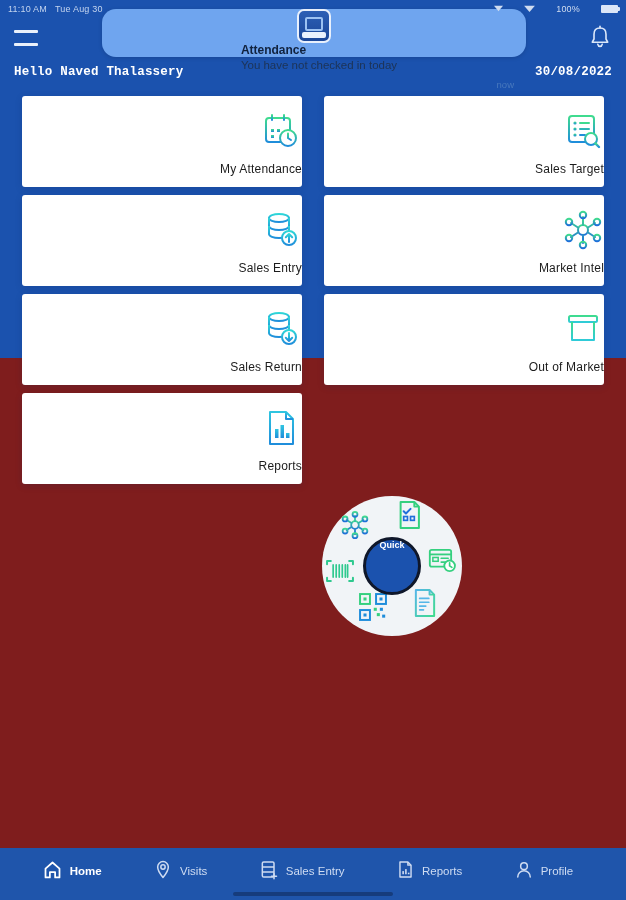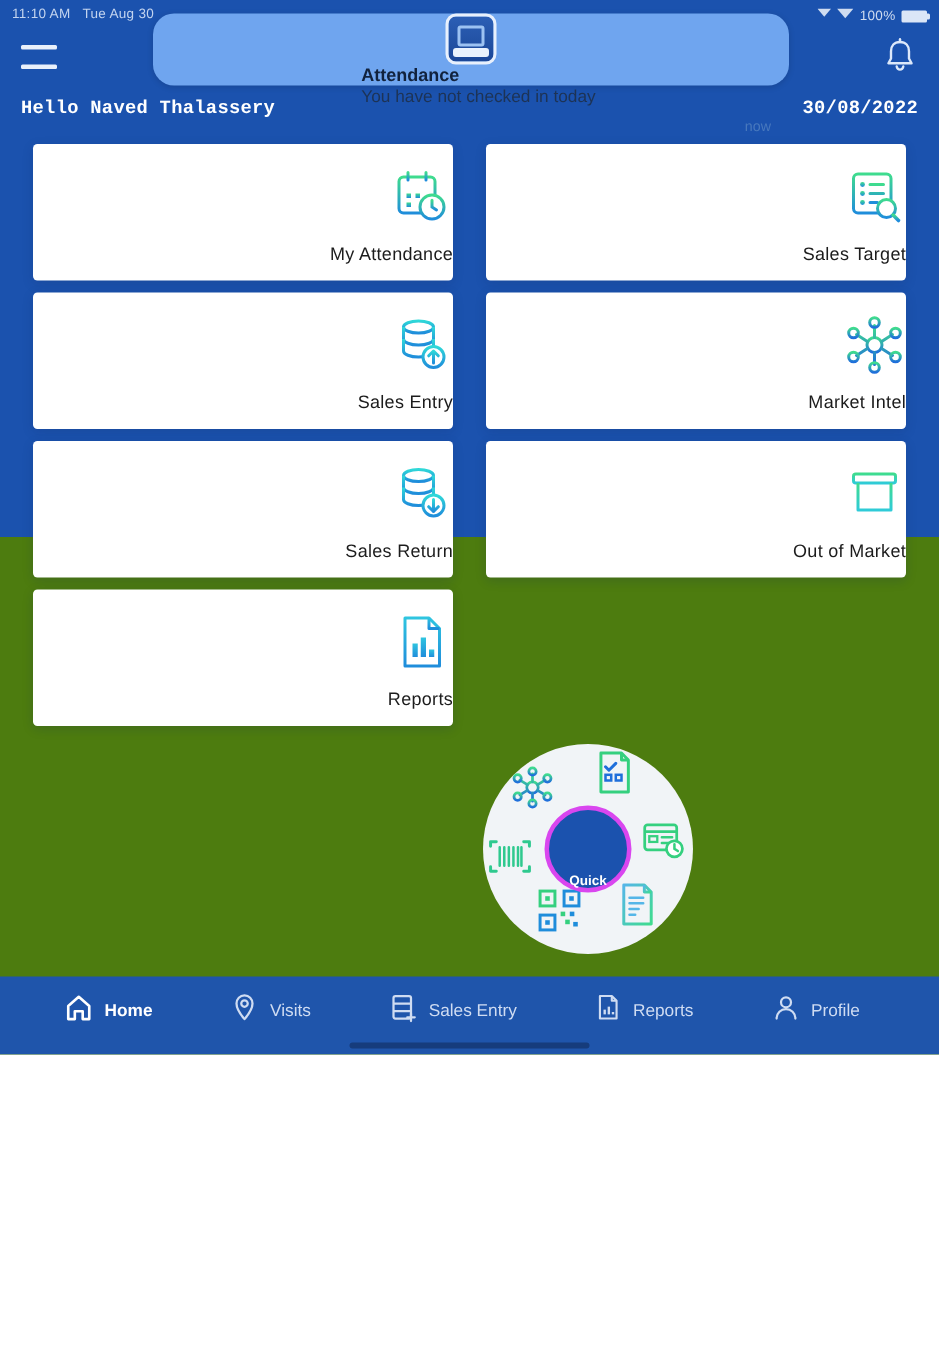--- a/index.html
+++ b/index.html
@@ -4,22 +4,22 @@
 <style>
   * { box-sizing: border-box; margin: 0; padding: 0; }
   html, body {
     width: 626px; height: 900px;
     font-family: "Liberation Sans", sans-serif;
     background: #ffffff;
     overflow: hidden;
   }
   #app {
     position: relative;
-    width: 626px; height: 703px;
-    background: #4d7c0f;
+    width: 626px; height: 900px;
+    background: #7f1d1d;
     overflow: hidden;
   }
 
   
   .header-bg {
     position: absolute;
     top: 0; left: 0;
     width: 626px; height: 358px;
     background: #1b52ae;
   }
@@ -30,21 +30,21 @@
     top: 0; left: 0;
     width: 626px; height: 18px;
     display: flex; align-items: center;
     padding: 0 8px;
     color: #c3d4ef;
     font-size: 9px;
     letter-spacing: .2px;
     z-index: 6;
   }
   .sb-left { display: flex; align-items: center; gap: 8px; white-space: nowrap; }
-  .sb-right { margin-left: auto; display: flex; align-items: flex-end; gap: 4px; }
+  .sb-right { margin-left: auto; display: flex; align-items: center; gap: 21px; }
   .sb-battery-text { font-size: 9px; color: #cfdcf0; }
   .battery-shape {
     width: 17px; height: 8px;
     background: #dbe6f7;
     border-radius: 1px;
     position: relative;
   }
   .battery-shape:after {
     content: ""; position: absolute;
     right: -2px; top: 2px;
@@ -176,22 +176,22 @@
     border-radius: 50%;
     background: #f1f4f7;
     z-index: 3;
   }
   .quick-center {
     position: absolute;
     left: 41px; top: 41px;
     width: 58px; height: 58px;
     border-radius: 50%;
     background: #1b52ae;
-    border: 3px solid #d946ef;
-    display: flex; align-items: flex-end; justify-content: center;
+    border: 3px solid #0f172a;
+    display: flex; align-items: flex-start; justify-content: center;
     cursor: pointer;
   }
   .quick-center span {
     color: #ffffff; font-size: 9px; font-weight: bold;
   }
   .q-ico {
     position: absolute;
     width: 34px; height: 34px;
     display: flex; align-items: center; justify-content: center;
     cursor: pointer;

